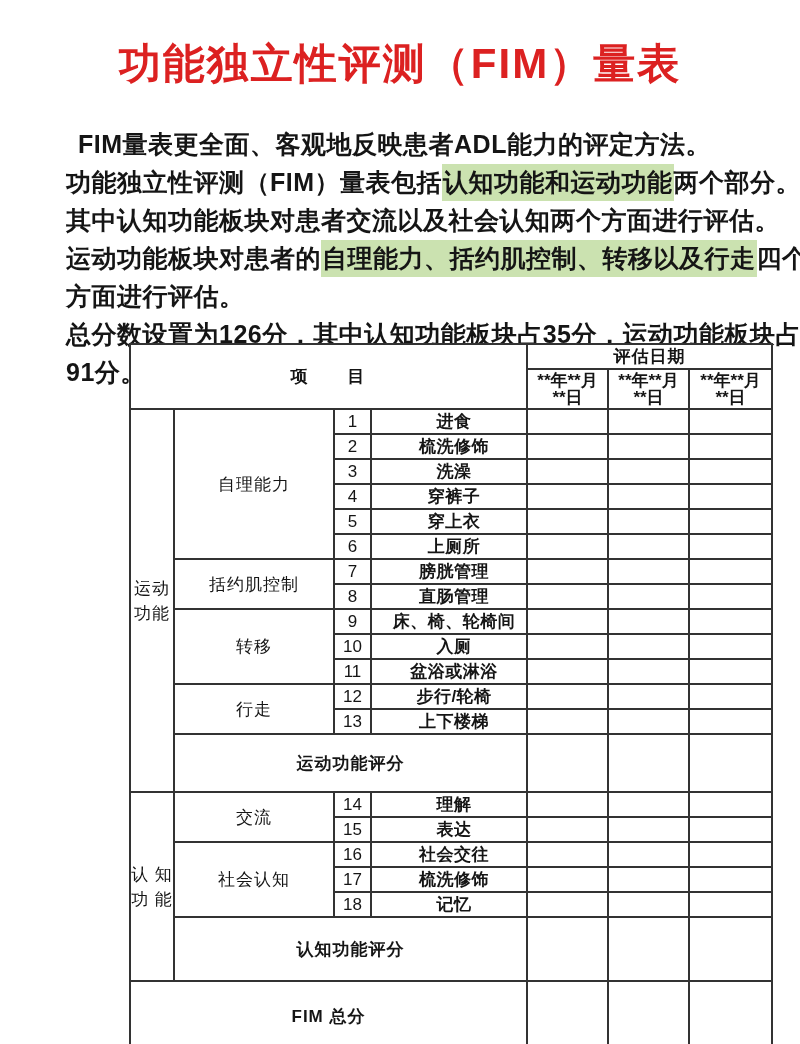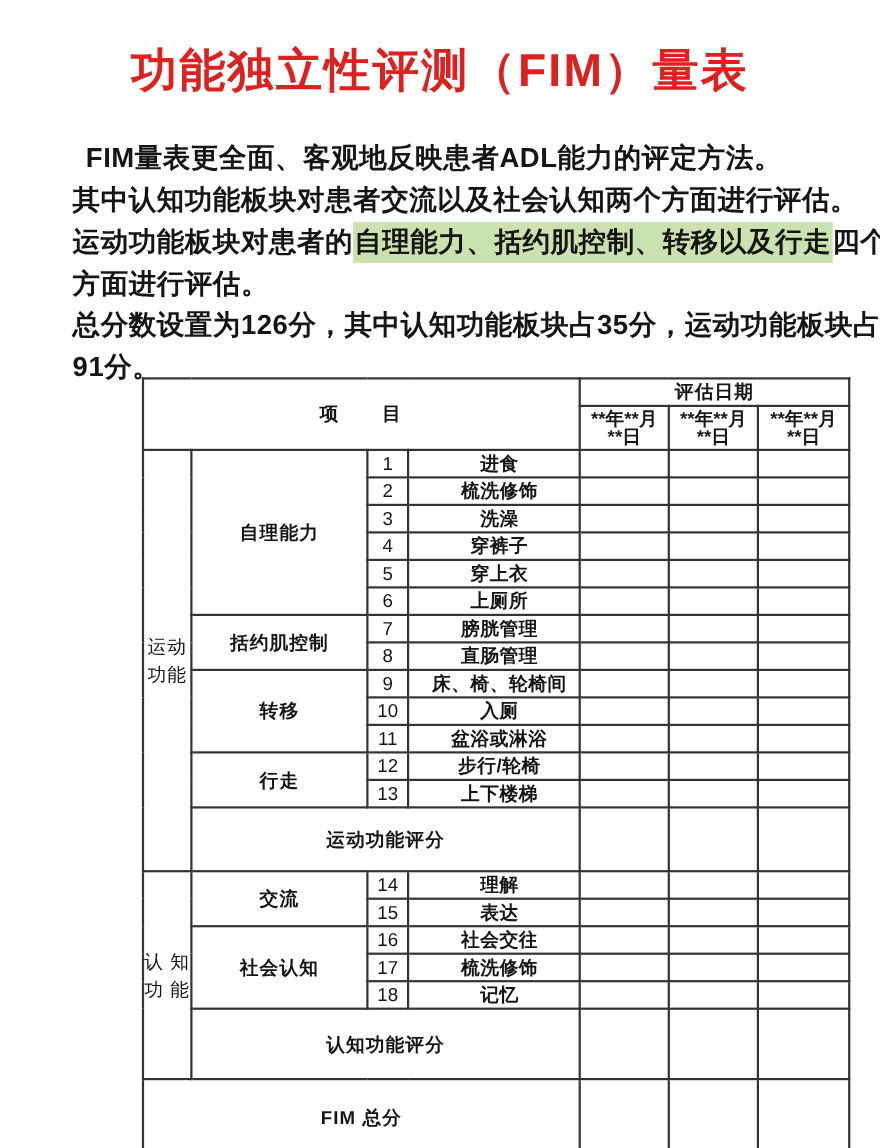--- a/index.html
+++ b/index.html
@@ -55,35 +55,36 @@
   .ri{height:21.5px;}
   .rMS{height:58px;}
   .rc{height:21px;}
   .rCS{height:64px;}
   .rT{height:70px;}
 
   td.proj{font-weight:700;font-size:17px;letter-spacing:2px;margin-top:33px;}
   td.dgrp{font-weight:700;font-size:17px;letter-spacing:1px;}
   td.date{font-weight:700;font-size:13px;line-height:17px;}
   td.grp{font-weight:400;font-size:18px;line-height:25px;letter-spacing:1px;}
-  td.cat{font-weight:700;font-size:18px;letter-spacing:1px;}
+  td.cat{font-weight:400;font-size:18px;letter-spacing:1px;}
   td.num{font-weight:400;font-size:17px;}
   td.item{font-weight:700;font-size:17px;text-align:left;padding-left:10px;letter-spacing:0.5px;}
   td.sum{font-weight:700;font-size:18px;letter-spacing:1px;}
   td.score{background:#fff;}
 </style>
 </head>
 <body>
 
 <div class="page">
 
   <div class="title">功能独立性评测（FIM）量表</div>
 
   <div class="intro">
     <div class="line indent">FIM量表更全面、客观地反映患者ADL能力的评定方法。</div>
+    <div class="line"><span>功能独立性评测（FIM）量表包括</span><span class="hl">认知功能和运动功能</span><span>两个部分。</span></div>
     <div class="line">其中认知功能板块对患者交流以及社会认知两个方面进行评估。</div>
     <div class="line"><span>运动功能板块对患者的</span><span class="hl">自理能力、括约肌控制、转移以及行走</span><span>四个</span></div>
     <div class="line">方面进行评估。</div>
     <div class="line">总分数设置为126分，其中认知功能板块占35分，运动功能板块占</div>
     <div class="line">91分。</div>
   </div>
 
   <table class="fim">
     <colgroup>
       <col style="width:44px">

